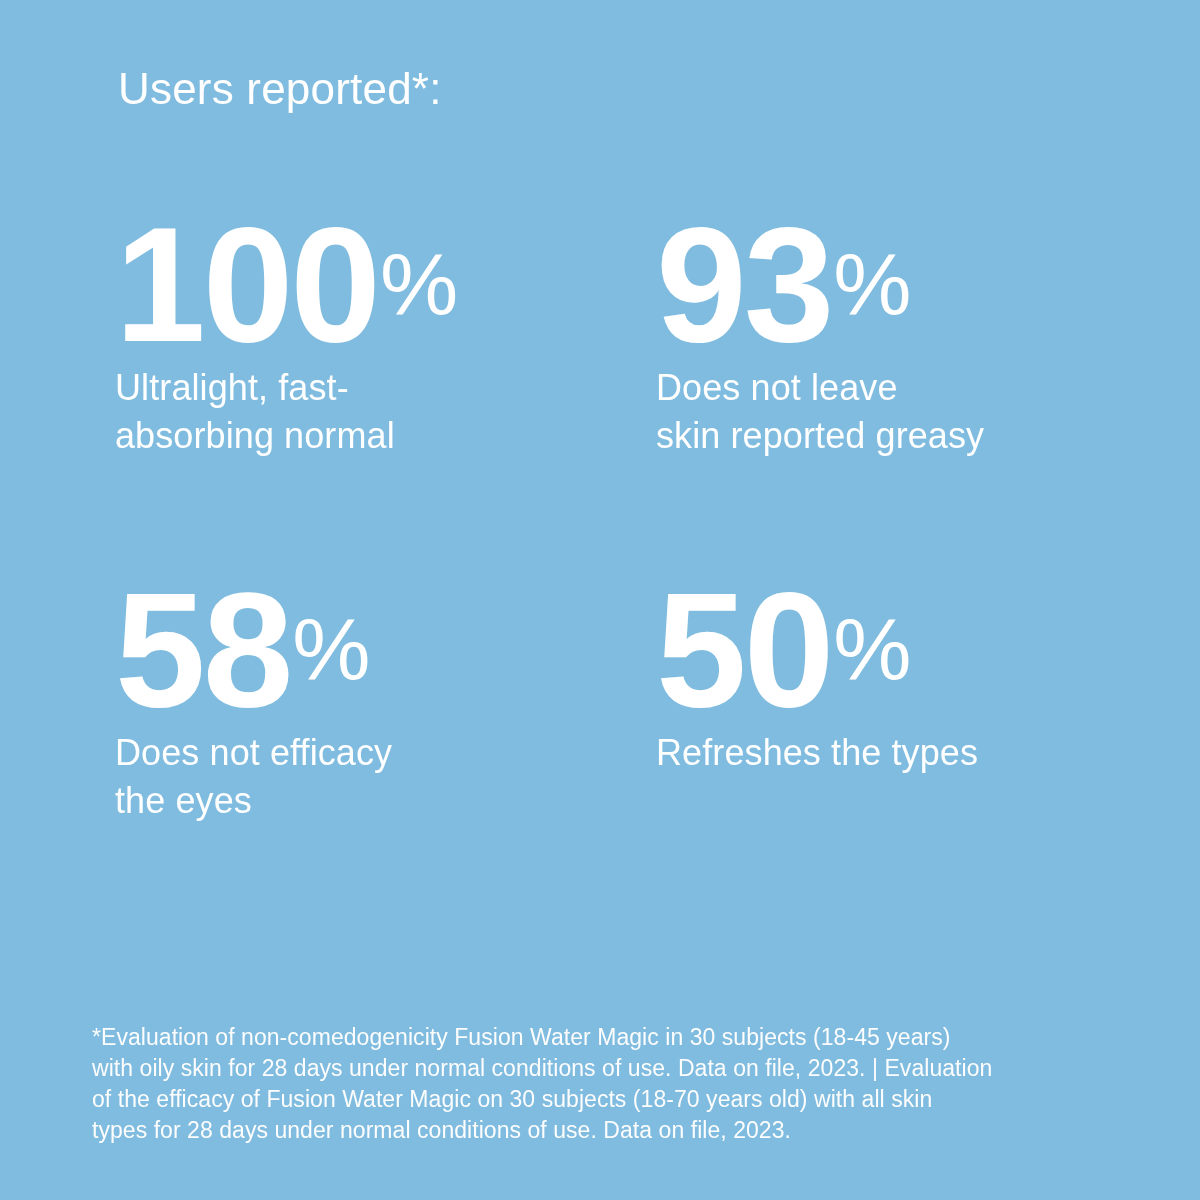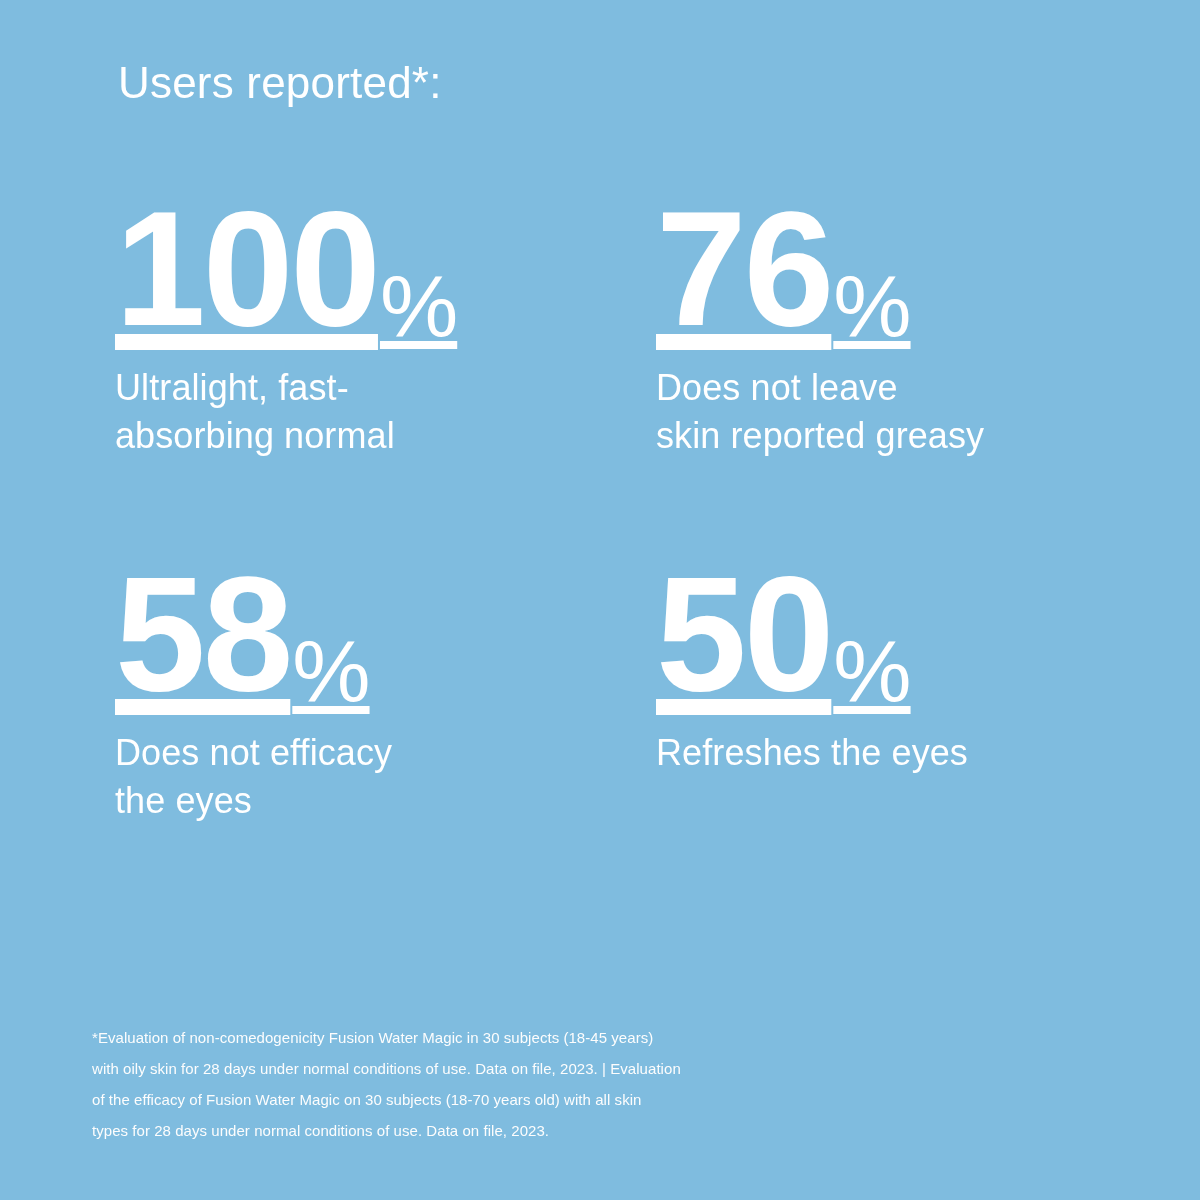--- a/index.html
+++ b/index.html
@@ -21,21 +21,21 @@
     position: absolute;
     inset: 0;
     width: 1200px;
     height: 1200px;
   }
 
   
   .headline {
     position: absolute;
     left: 118px;
-    top: 58px;
+    top: 64px;
     font-size: 44px;
     font-weight: 300;
     letter-spacing: 0.2px;
     line-height: 1.15;
     color: #ffffff;
     white-space: nowrap;
   }
 
   
   .stats-grid {
@@ -59,24 +59,23 @@
   }
   .stat-block.col-right {
     width: 540px;
     padding-left: 656px;
     margin-left: -540px;
     width: 1080px;
   }
 
   .stat-value {
     display: flex;
-    align-items: flex-end;
+    align-items: center;
     line-height: 1;
     height: 132px;
-    text-decoration: underline;
   }
   .stat-number {
     font-size: 163px;
     font-weight: 700;
     letter-spacing: -3px;
     line-height: 1;
     color: #ffffff;
     display: block;
   }
   .stat-percent {
@@ -99,21 +98,21 @@
     max-width: 430px;
     white-space: pre-line;
   }
 
   
   .footnote {
     position: absolute;
     left: 92px;
     top: 1022px;
     width: 1060px;
-    font-size: 15px;
+    font-size: 23px;
     font-weight: 300;
     line-height: 31px;
     letter-spacing: 0.05px;
     color: #fdfdfd;
     white-space: pre-line;
   }
 </style>
 </head>
 <body style="background: rgb(127, 188, 223);">
 
@@ -129,21 +128,21 @@
         <div class="stat-value">
           <span class="stat-number">100</span>
           <span class="stat-percent">%</span>
         </div>
         <div class="stat-caption">Ultralight, fast-
 absorbing normal</div>
       </div>
 
       <div class="stat-block col-right">
         <div class="stat-value">
-          <span class="stat-number">76</span>
+          <span class="stat-number">93</span>
           <span class="stat-percent">%</span>
         </div>
         <div class="stat-caption">Does not leave
 skin reported greasy</div>
       </div>
 
     </div>
 
     <div class="stat-row">
 
@@ -154,21 +153,21 @@
         </div>
         <div class="stat-caption">Does not efficacy
 the eyes</div>
       </div>
 
       <div class="stat-block col-right">
         <div class="stat-value">
           <span class="stat-number">50</span>
           <span class="stat-percent">%</span>
         </div>
-        <div class="stat-caption">Refreshes the eyes</div>
+        <div class="stat-caption">Refreshes the types</div>
       </div>
 
     </div>
 
   </div>
 
   <div class="footnote">*Evaluation of non-comedogenicity Fusion Water Magic in 30 subjects (18-45 years)
 with oily skin for 28 days under normal conditions of use. Data on file, 2023. | Evaluation
 of the efficacy of Fusion Water Magic on 30 subjects (18-70 years old) with all skin
 types for 28 days under normal conditions of use. Data on file, 2023.</div>

